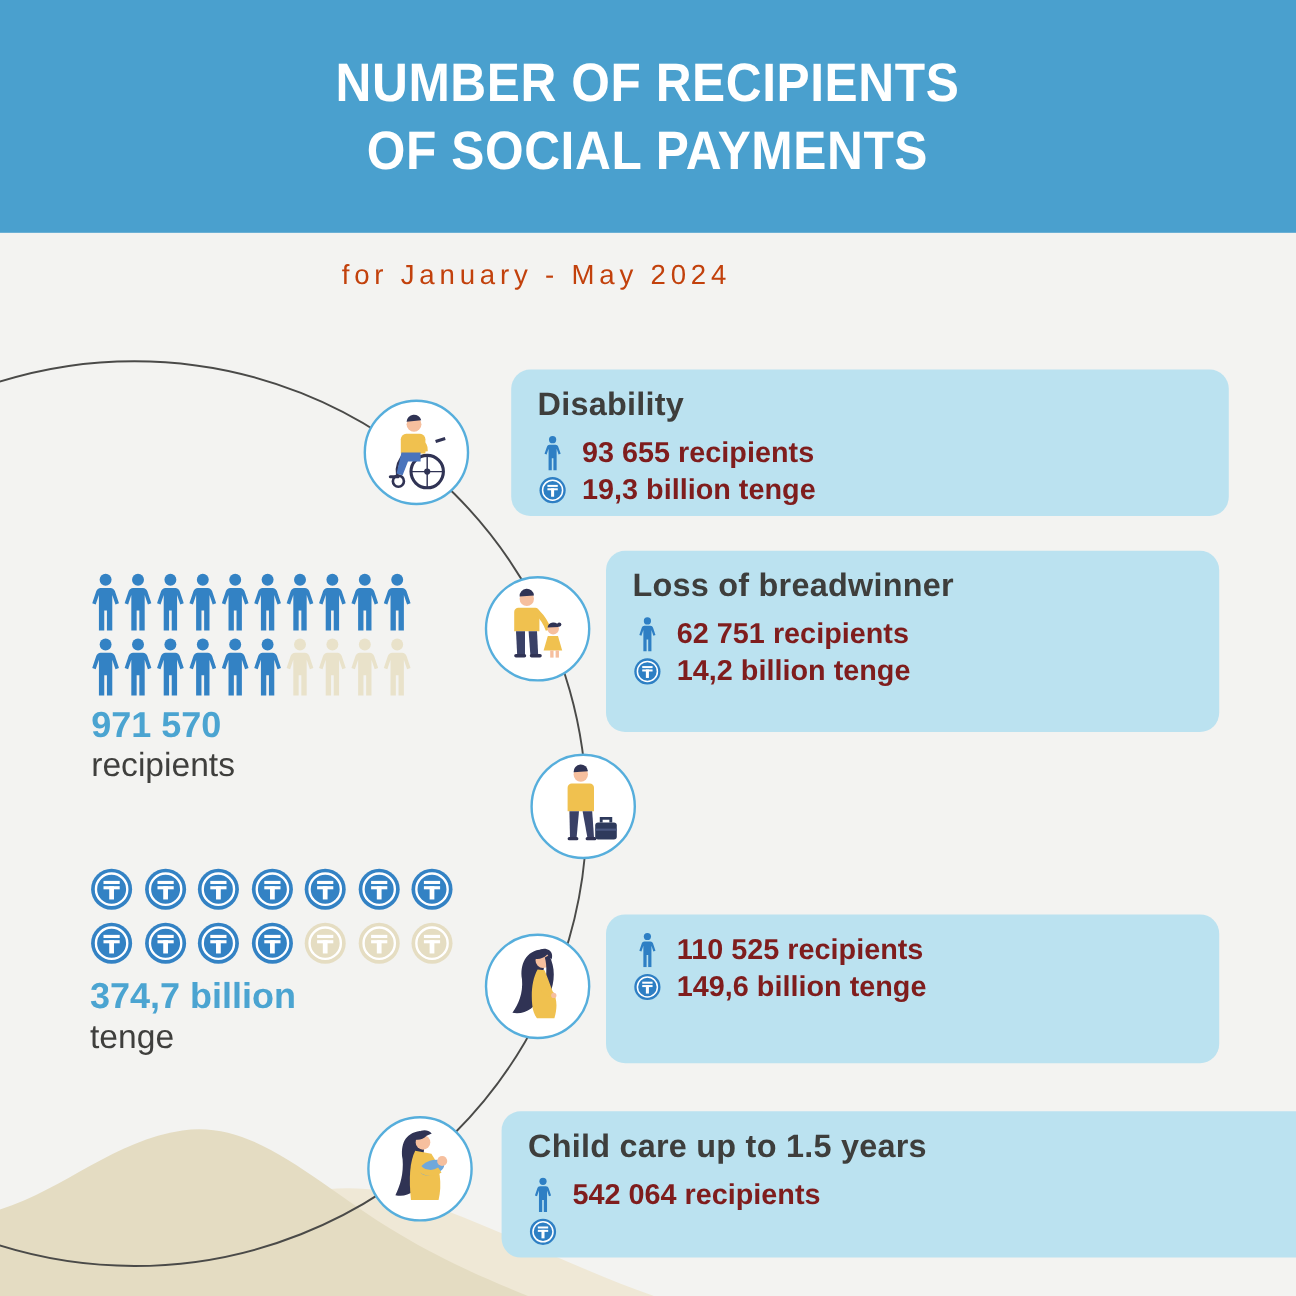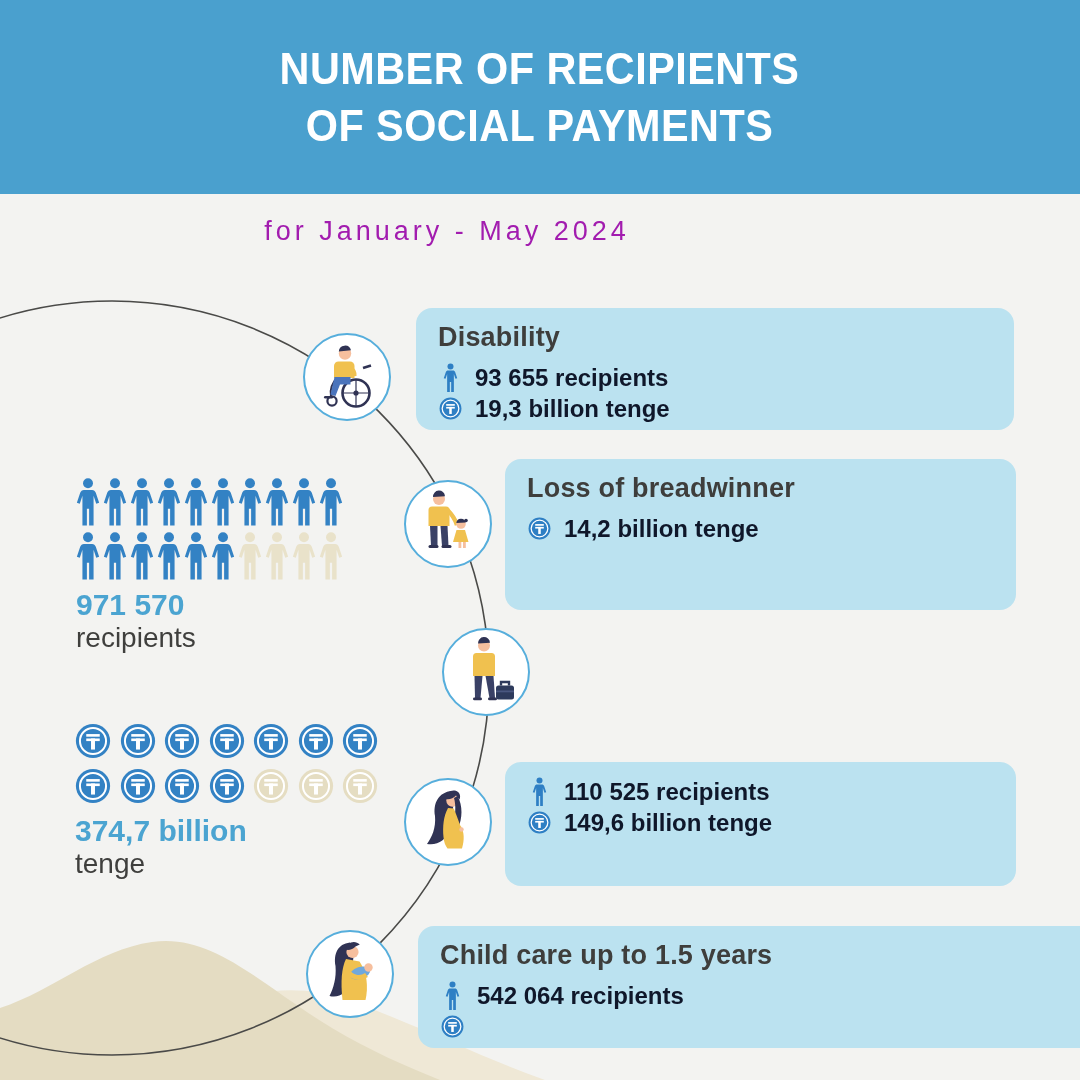--- a/index.html
+++ b/index.html
@@ -12,21 +12,21 @@
   .header{
     position:absolute;left:0;top:0;width:1080px;height:194px;
     background:#4AA0CE;display:flex;flex-direction:column;align-items:center;justify-content:center;
   }
   .header .title{
     color:#fff;font-weight:bold;font-size:45px;line-height:57px;letter-spacing:.5px;
     text-align:center;transform:scaleX(.92);transform-origin:center;
   }
   .subtitle{
     position:absolute;left:0;top:216px;width:894px;text-align:center;
-    color:#a21caf;font-size:27px;font-weight:500;letter-spacing:4px;
+    color:#c2410c;font-size:23px;font-weight:500;letter-spacing:4px;
   }
   
   .decor{position:absolute;left:0;top:0;width:1080px;height:1080px;pointer-events:none;}
   
   .people-block{position:absolute;left:76px;top:476px;}
   .p-row{display:flex;gap:3px;margin-bottom:3px;}
   .pg{display:block;}
   .pg svg{display:block;width:100%;height:100%;}
   .person{width:24px;height:51px;}
   .coin{width:36px;height:36px;}
@@ -37,27 +37,27 @@
   .coins-block{position:absolute;left:75px;top:723px;}
   .big-number{font-size:30px;font-weight:bold;color:#4BA4D1;line-height:1;}
   .big-label{font-size:28px;font-weight:normal;color:#3F3F3D;line-height:1.05;margin-top:3px;}
   .total-recipients{position:absolute;left:76px;top:590px;}
   .total-amount{position:absolute;left:75px;top:816px;}
   
   .card{
     position:absolute;background:#BBE2F0;border-radius:16px;box-sizing:border-box;
     padding:14px 20px 12px 22px;
   }
-  .card-1{left:416px;top:308px;width:598px;height:122px;}
+  .card-1{left:426px;top:308px;width:598px;height:122px;}
   .card-2{left:505px;top:459px;width:511px;height:151px;}
   .card-3{left:538px;top:611px;width:478px;height:125px;}
   .card-4{left:505px;top:762px;width:511px;height:124px;}
   .card-5{left:418px;top:926px;width:714px;height:122px;}
   .card h3{margin:0 0 9px 0;font-size:27px;font-weight:bold;color:#3E3E3C;letter-spacing:.2px;}
-  .stat{display:flex;align-items:center;gap:13px;height:31px;font-size:24px;font-weight:bold;color:#0f172a;}
+  .stat{display:flex;align-items:center;gap:13px;height:31px;font-size:24px;font-weight:bold;color:#7f1d1d;}
   .stat .s-ic{width:24px;display:flex;justify-content:center;color:#2E7FC4;}
   .stat .s-ic.s-person svg{width:15px;height:29px;display:block;}
   .stat .s-ic.s-coin svg{width:23px;height:23px;display:block;}
   
   .badge{
     position:absolute;width:88px;height:88px;border-radius:50%;
     background:#fff;border:2px solid #56AEDC;box-sizing:border-box;
     display:flex;align-items:center;justify-content:center;overflow:hidden;
   }
   .badge svg{width:80px;height:80px;display:block;}
@@ -310,20 +310,28 @@
           <svg viewBox="0 0 40 40">
             <use href="#sym-coin"></use>
           </svg>
         </span>
       <span>19,3 billion tenge</span>
     </div>
   </div>
 
   <div class="card card-2">
     <h3>Loss of breadwinner</h3>
+    <div class="stat">
+      <span class="s-ic s-person">
+          <svg viewBox="0 0 28 56">
+            <use href="#sym-person"></use>
+          </svg>
+        </span>
+      <span>62 751 recipients</span>
+    </div>
     <div class="stat">
       <span class="s-ic s-coin">
           <svg viewBox="0 0 40 40">
             <use href="#sym-coin"></use>
           </svg>
         </span>
       <span>14,2 billion tenge</span>
     </div>
   </div>
 

